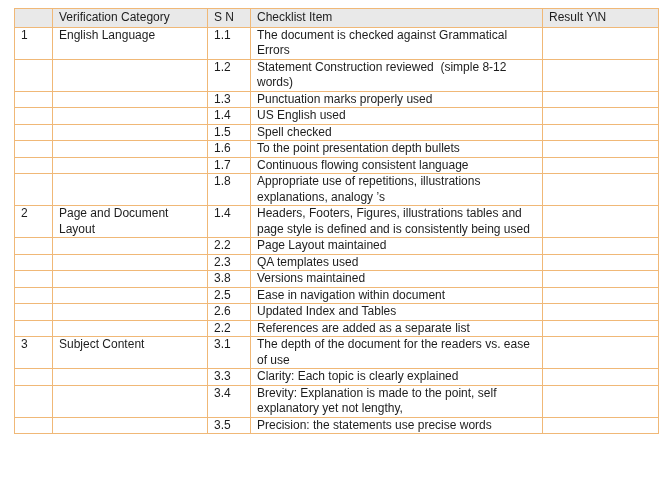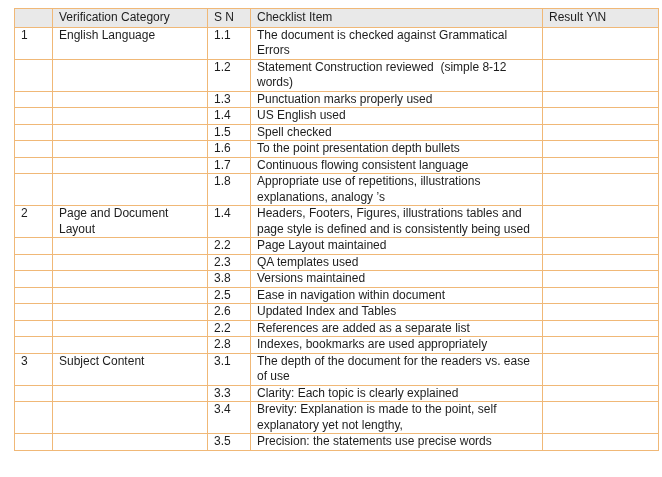--- a/index.html
+++ b/index.html
@@ -184,27 +184,20 @@
   </tr>
 
   <tr>
     <td></td>
     <td></td>
     <td>2.2</td>
     <td>References are added as a separate list</td>
     <td></td>
   </tr>
 
-  <tr>
-    <td></td>
-    <td></td>
-    <td>2.8</td>
-    <td>Indexes, bookmarks are used appropriately</td>
-    <td></td>
-  </tr>
 
   <tr>
     <td>3</td>
     <td>Subject Content</td>
     <td>3.1</td>
     <td>The depth of the document for the readers vs. ease of use</td>
     <td></td>
   </tr>
 
 

